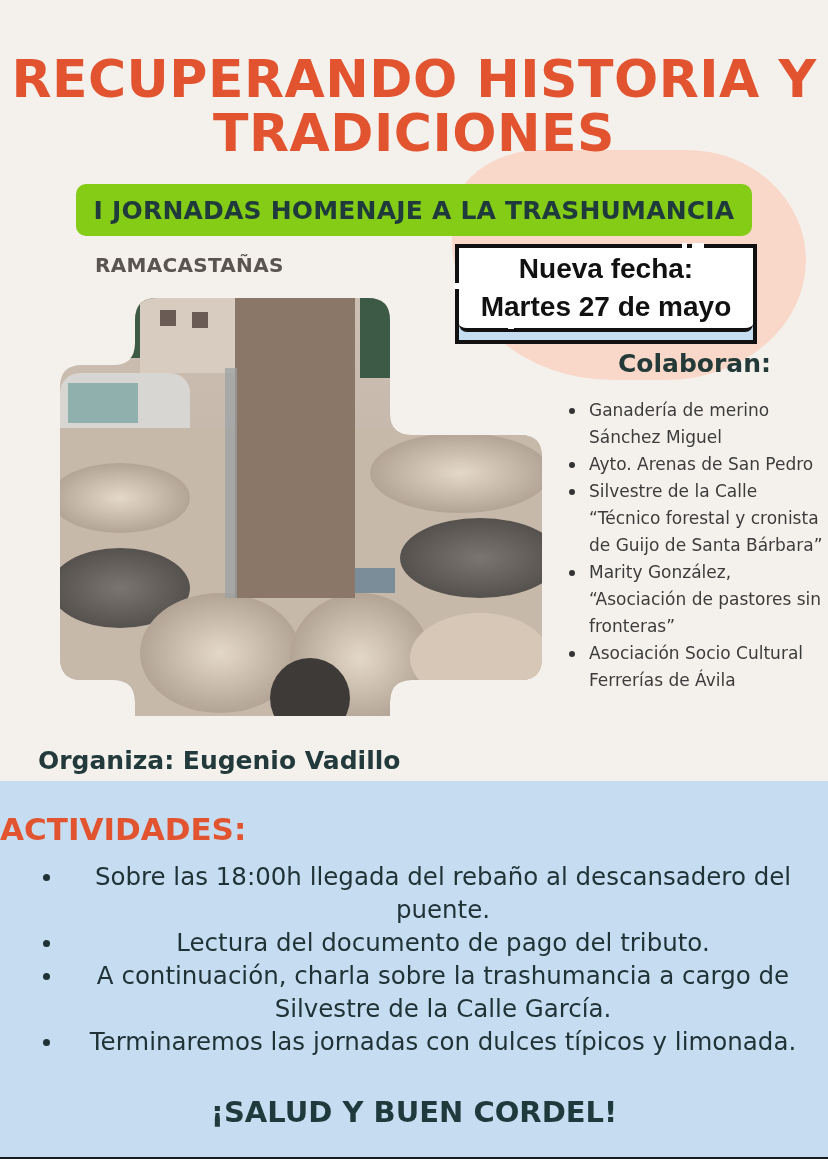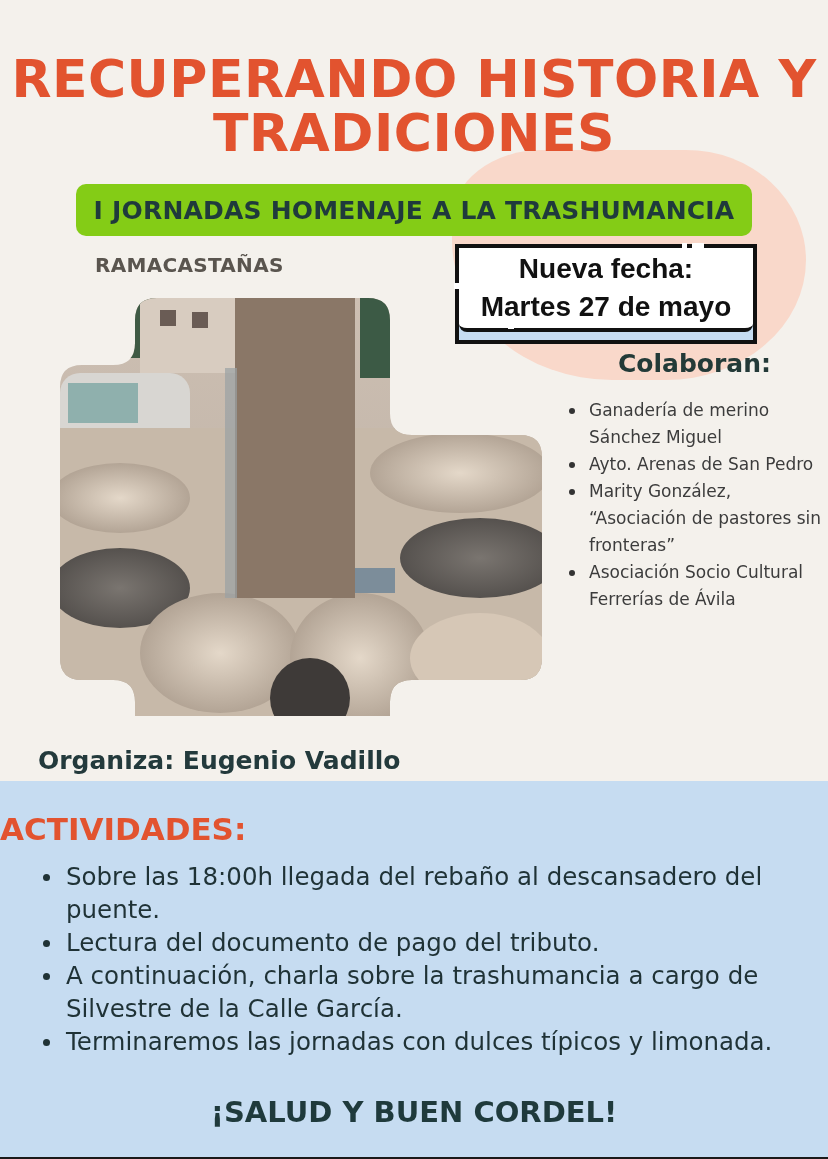--- a/index.html
+++ b/index.html
@@ -66,21 +66,21 @@
   .bottom {
     left: 0; top: 781px; width: 828px; height: 376px; background: #c6dcf1;
     border-bottom: 2px solid #1a1a1a;
   }
   .act-title {
     left: 0; width: 657px; top: 811px; text-align: left;
     font-size: 31px; font-weight: bold; color: #e2532f;
   }
   .act-list {
     left: 40px; top: 860px; width: 780px; margin: 0; padding: 0; list-style: none;
-    font-size: 24.5px; line-height: 33px; color: #1f3236;
+    font-size: 24.5px; line-height: 33px; color: #1f3236; text-align: center;
   }
   .act-list li { position: relative; padding-left: 26px; }
   .act-list li::before {
     content: ""; position: absolute; left: 3px; top: 14px; width: 7px; height: 7px;
     border-radius: 50%; background: #1f3236;
   }
   .closing {
     left: 0; width: 828px; top: 1095px; text-align: center;
     font-size: 29px; font-weight: bold; color: #1f3a3c;
   }
@@ -109,20 +109,21 @@
 </div>
 <div class="gap" style="left:682px; top:243px; width:5px; height:6px;"></div>
 <div class="gap" style="left:692px; top:243px; width:12px; height:6px;"></div>
 <div class="gap" style="left:508px; top:323px; width:6px; height:6px;"></div>
 <div class="gap" style="left:454px; top:283px; width:6px; height:6px;"></div>
 
 <div class="abs colab-title">Colaboran:</div>
 <ul class="abs colab-list">
   <li>Ganadería de merino Sánchez Miguel</li>
   <li>Ayto. Arenas de San Pedro</li>
+  <li>Silvestre de la Calle “Técnico forestal y cronista de Guijo de Santa Bárbara”</li>
   <li>Marity González, “Asociación de pastores sin fronteras”</li>
   <li>Asociación Socio Cultural Ferrerías de Ávila</li>
 </ul>
 
 <svg class="abs photo" viewBox="0 0 482 418" width="482" height="418">
   <defs>
     <clipPath id="crossClip">
       <path d="M75,22 Q75,0 97,0 L308,0 Q330,0 330,22 L330,115 Q330,137 352,137 L460,137 Q482,137 482,159 L482,360 Q482,382 460,382 L352,382 Q330,382 330,404 L330,418 L75,418 L75,404 Q75,382 53,382 L22,382 Q0,382 0,360 L0,89 Q0,67 22,67 L53,67 Q75,67 75,45 Z"></path>
     </clipPath>
     <linearGradient id="sky" x1="0" y1="0" x2="0" y2="1">

